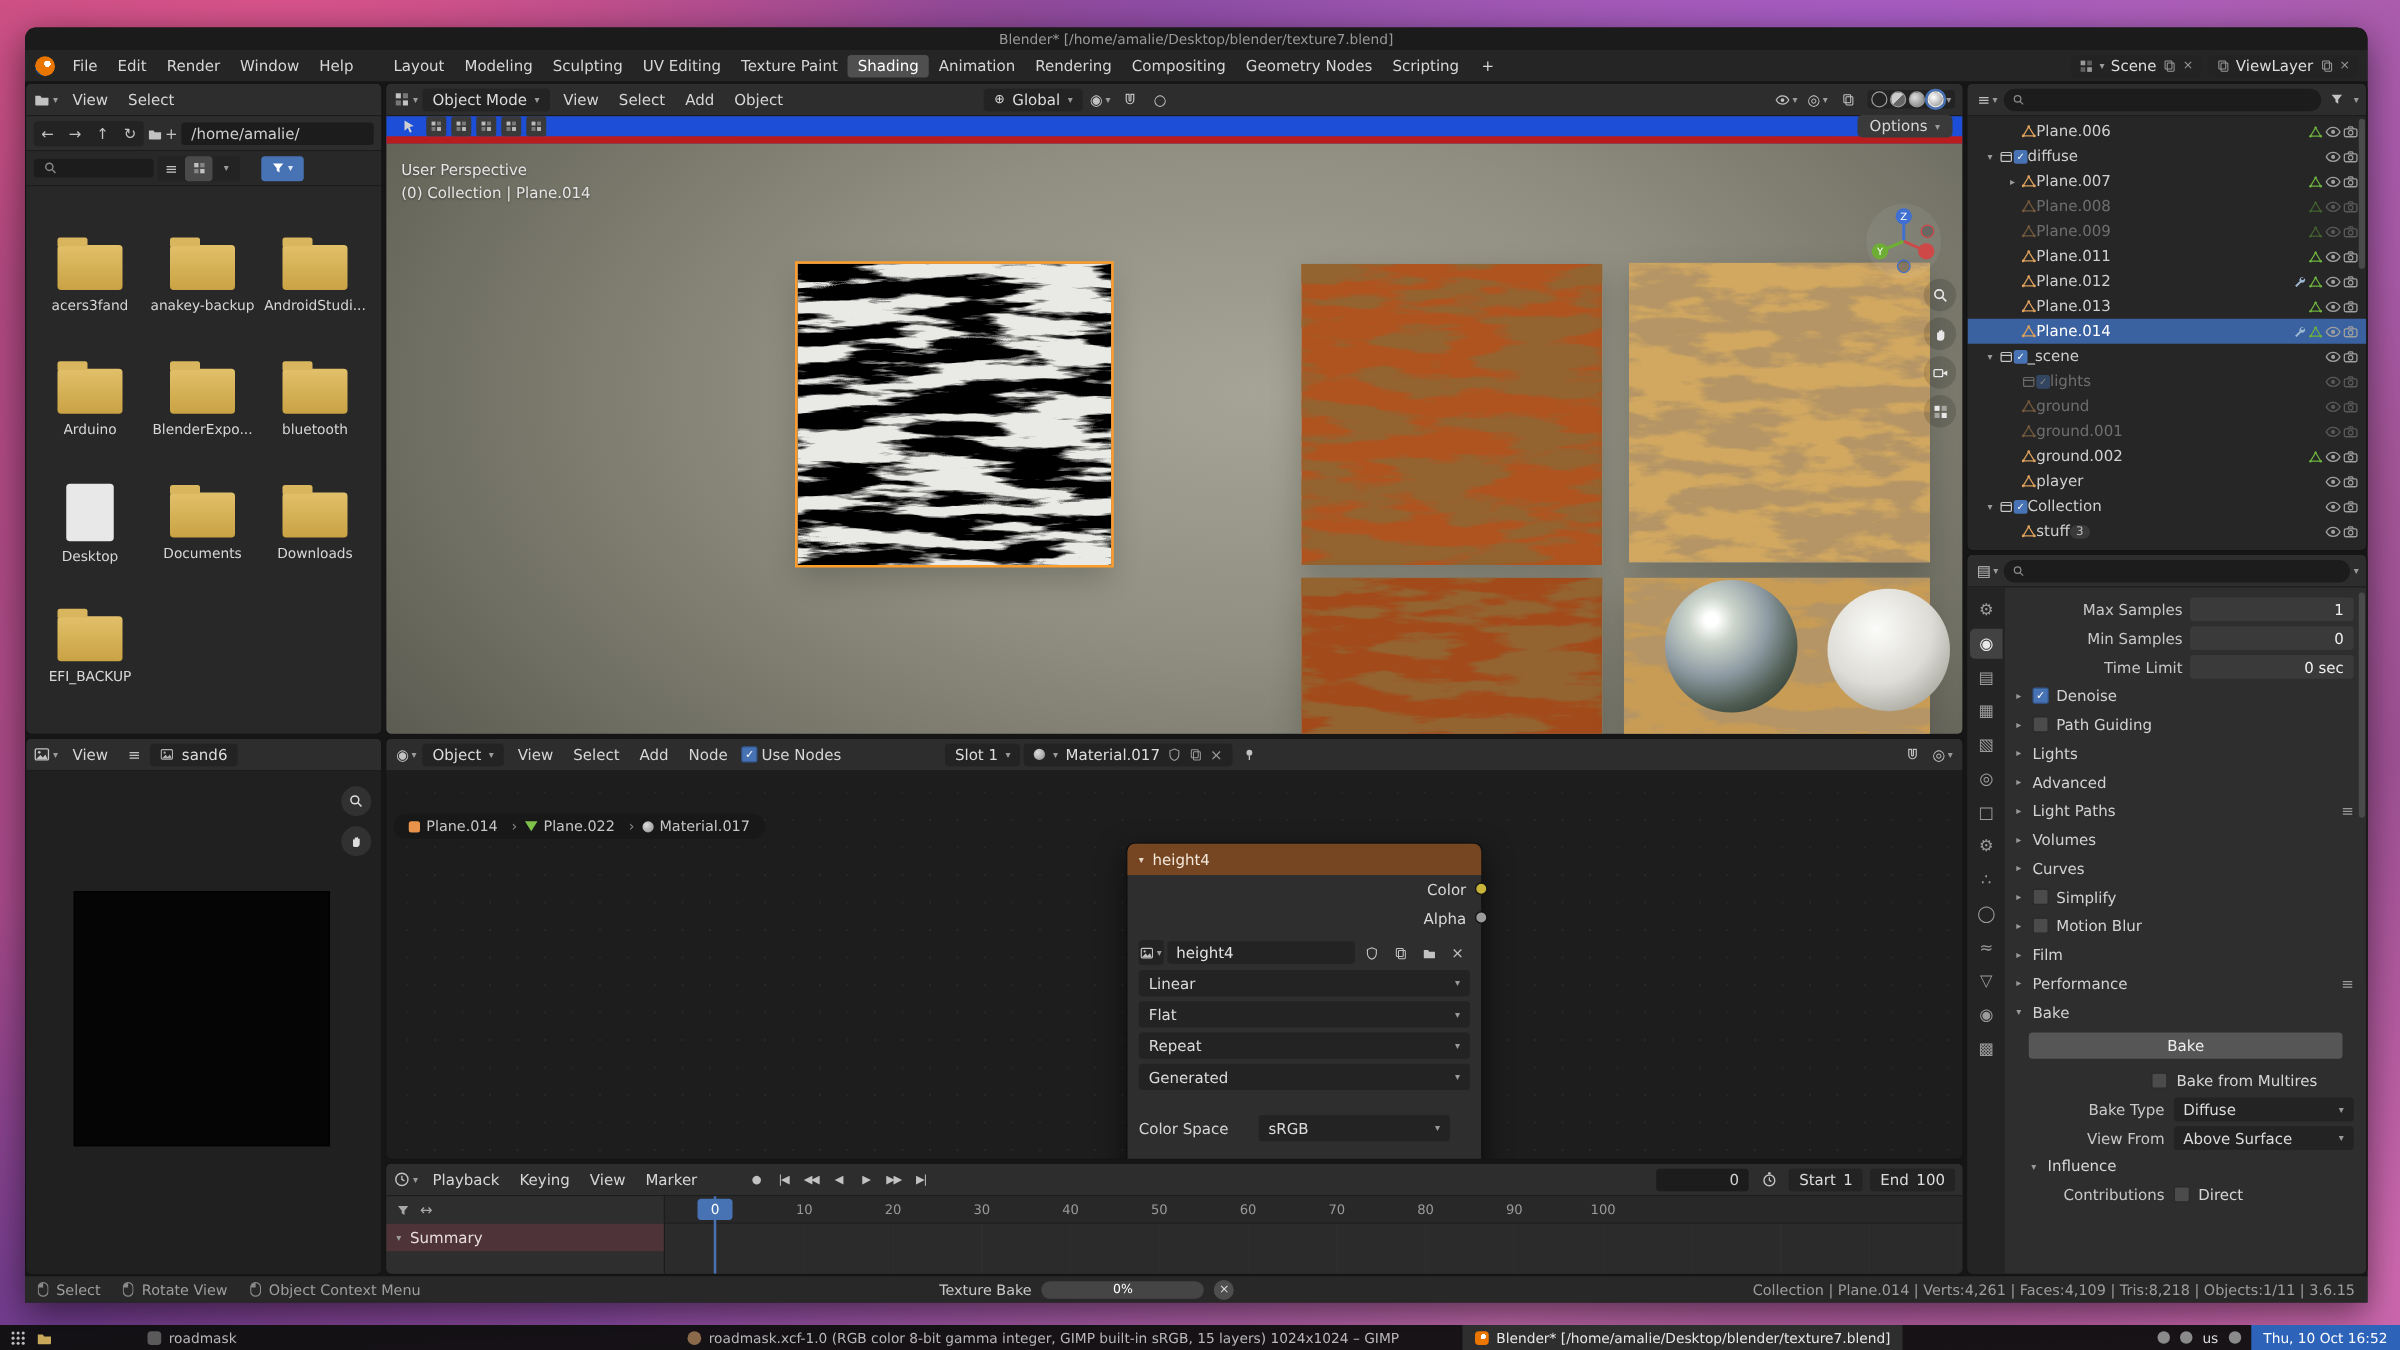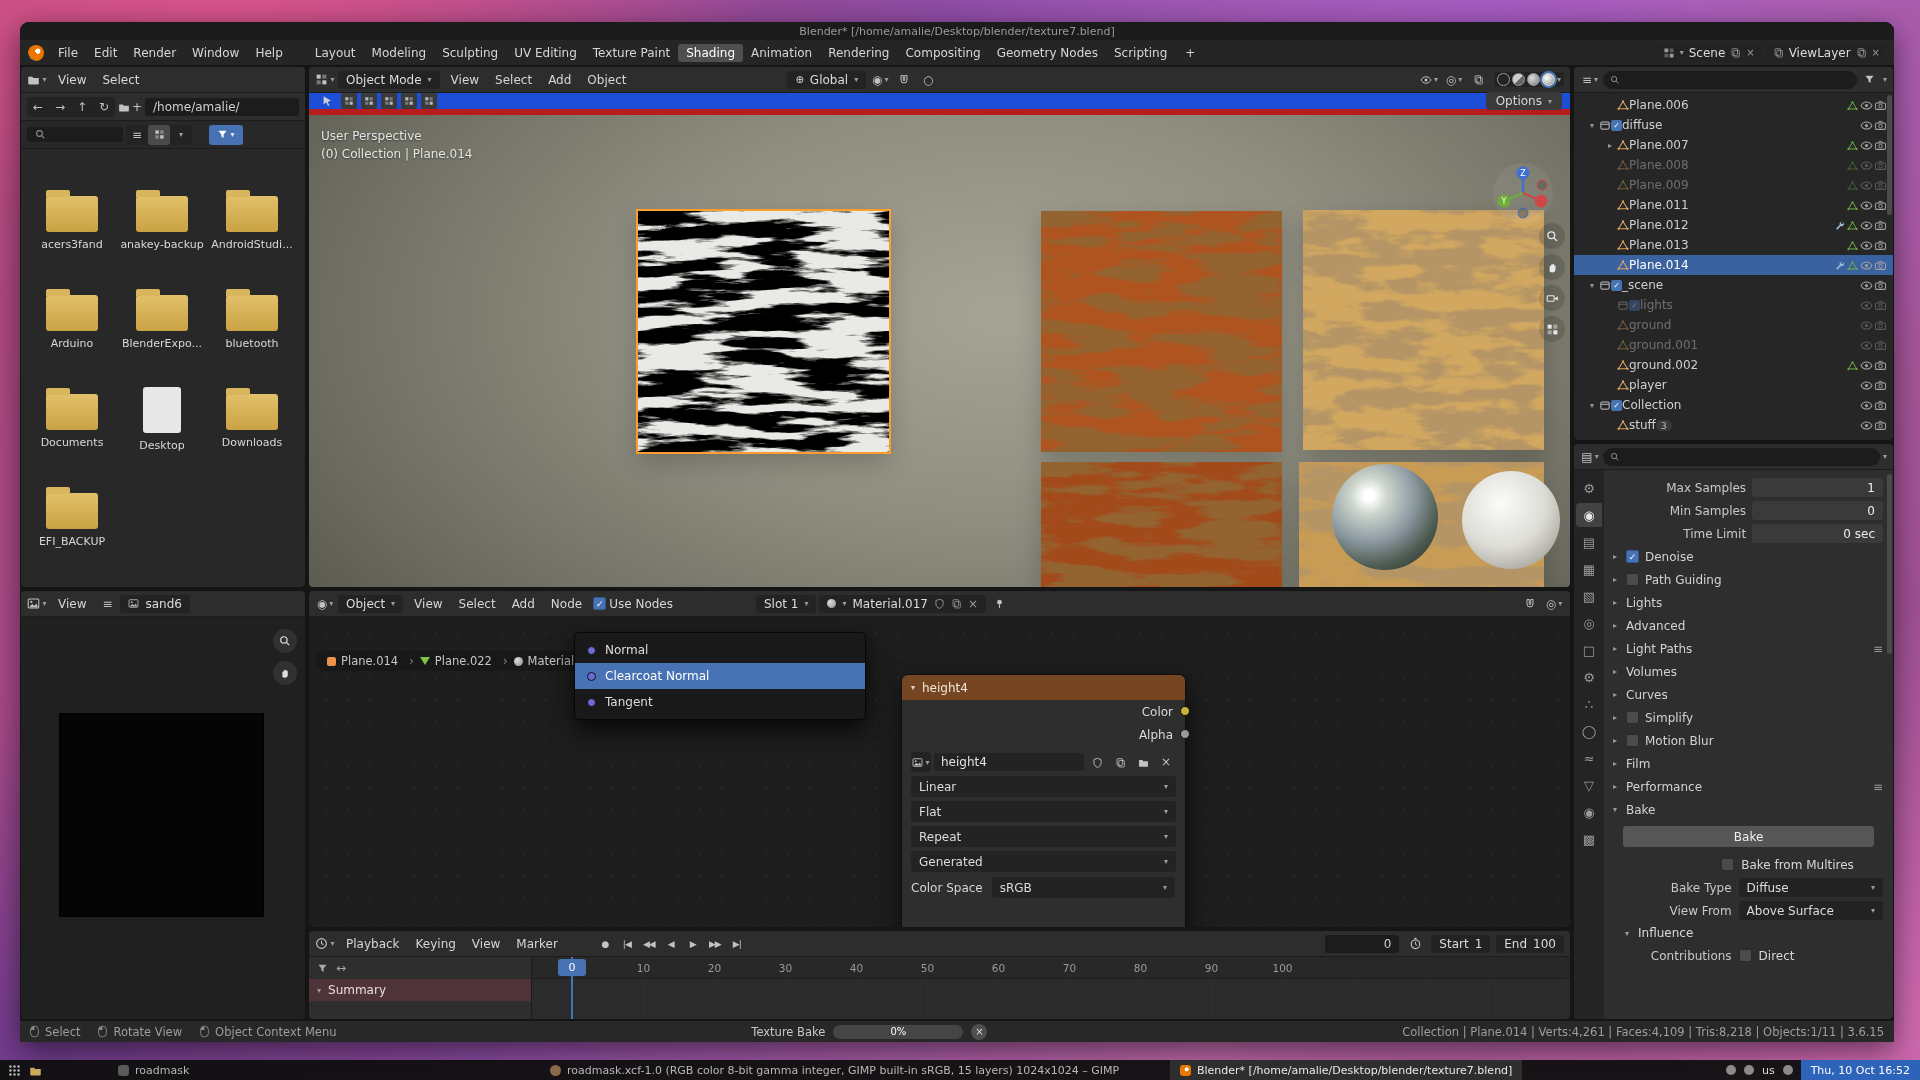--- a/index.html
+++ b/index.html
@@ -88,21 +88,21 @@
 .node{position:absolute;left:592px;top:57px;width:285px;height:275px;background:#2f2f2ff2;border:1px solid #0e0e0e;border-radius:7px;box-shadow:0 8px 22px #0009;z-index:10}
 .node .nh{height:25px;background:#754621;border-radius:6px 6px 0 0;display:flex;align-items:center;gap:7px;padding:0 9px;color:#f4e8dc}
 .nrow{position:relative;display:flex;align-items:center;justify-content:flex-end;height:23px;padding:0 12px;color:#d8d8d8}
 .nsock{position:absolute;right:-5px;top:6px;width:10px;height:10px;border-radius:50%;border:1px solid #101010}
 .nsock.col{background:#c9b43a}.nsock.alp{background:#9a9a9a}
 .node .dd{height:21px;margin:4px 9px;display:flex}
 .node .dd .cv{margin-left:auto}
 .imgrow{display:flex;align-items:center;gap:3px;margin:6px 9px 2px}
 .imgrow .nm{flex:1;background:#232323;border-radius:3px;padding:2px 7px;color:#e2e2e2}
 .csrow{display:flex;align-items:center;gap:8px;margin:4px 9px}
-.csrow .dd{flex:1;margin:1px}
+.csrow .dd{flex:1;margin:16px}
 
 .tl{left:288px;top:864px;width:1263px;height:90px;background:#2b2b2b}
 .tl .chcol{position:absolute;left:0;top:26px;bottom:0;width:223px;background:#2e2e2e;border-right:1px solid #1c1c1c}
 .tl .chhdr{height:22px;display:flex;align-items:center;gap:8px;padding:0 8px;color:#a8a8a8}
 .tl .summ{height:22px;display:flex;align-items:center;gap:7px;padding:0 8px;background:#4e3339;color:#e8dede}
 .tl .ruler{position:absolute;left:223px;right:0;top:26px;height:22px;background:#282828;border-bottom:1px solid #1f1f1f}
 .tl .ticks{display:flex;padding-left:5px;color:#9a9a9a;font-size:10.5px;height:22px;align-items:center}
 .tl .ticks span{width:71px;text-align:center;flex:0 0 71px}
 .tl .dope{position:absolute;left:223px;right:0;top:48px;bottom:0;background:#2b2b2b;background-image:repeating-linear-gradient(90deg,#33333366 0 1px,transparent 1px 71px);background-position:40px 0}
 .playhead{position:absolute;left:262px;top:26px;bottom:0;width:2px;background:#4772b3;z-index:5}
@@ -428,28 +428,28 @@
             <span class="fold"></span>
             <span class="lbl">BlenderExpo...</span>
           </div>
 
           <div class="tile">
             <span class="fold"></span>
             <span class="lbl">bluetooth</span>
           </div>
 
 
+          <div class="tile page">
+            <span class="fold"></span>
+            <span class="lbl">Desktop</span>
+          </div>
+
           <div class="tile">
             <span class="fold"></span>
             <span class="lbl">Documents</span>
-          </div>
-
-          <div class="tile page">
-            <span class="fold"></span>
-            <span class="lbl">Desktop</span>
           </div>
 
           <div class="tile">
             <span class="fold"></span>
             <span class="lbl">Downloads</span>
           </div>
 
           <div class="tile">
             <span class="fold"></span>
             <span class="lbl">EFI_BACKUP</span>
@@ -711,37 +711,20 @@
               <span class="cico" data-ico="mesh"></span>
               <span>Plane.022</span>
             </span>
 
             <span class="crumb">
               <span class="cico" data-ico="material"></span>
               <span>Material.017</span>
             </span>
           </div>
 
-        <div class="menu">
-
-            <div class="it">
-              <span class="sockdot"></span>
-              <span>Normal</span>
-            </div>
-
-            <div class="it hl">
-              <span class="sockdot"></span>
-              <span>Clearcoat Normal</span>
-            </div>
-
-            <div class="it">
-              <span class="sockdot"></span>
-              <span>Tangent</span>
-            </div>
-          </div>
 
         <div class="node">
           <div class="nh">
             <span class="cv" style="color:#e8d8c8">▾</span>
             <span>height4</span>
           </div>
           <div class="nrow">
                 <span>Color</span>
                 <span class="nsock col"></span>
               </div>

